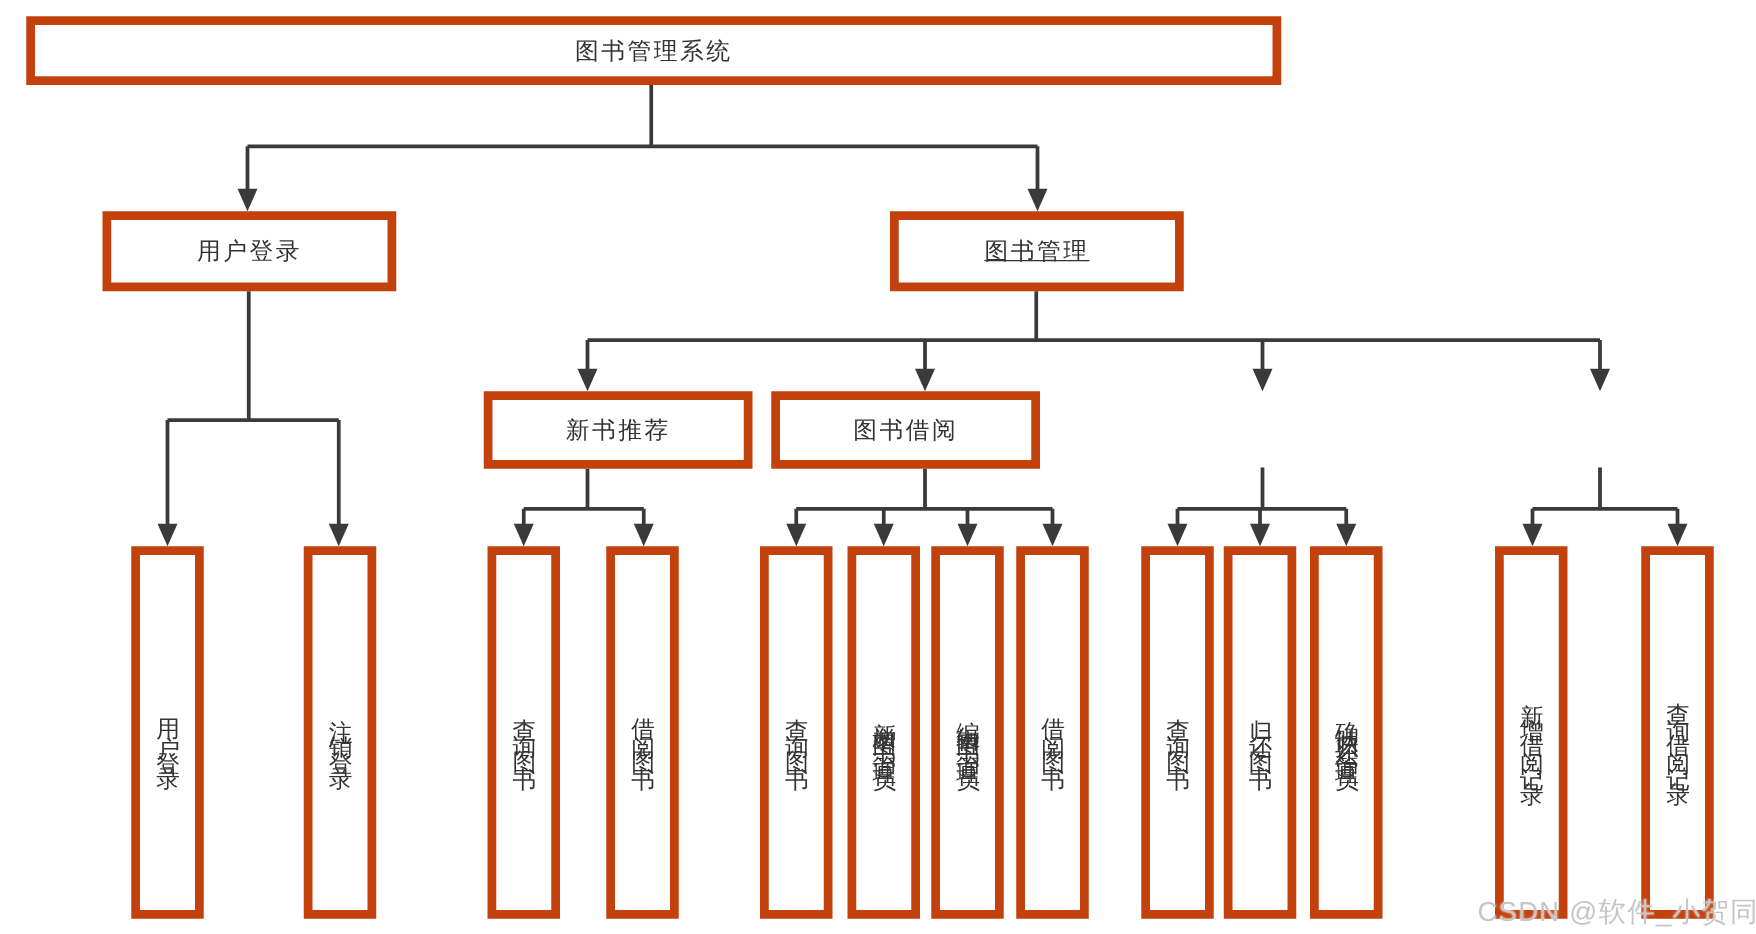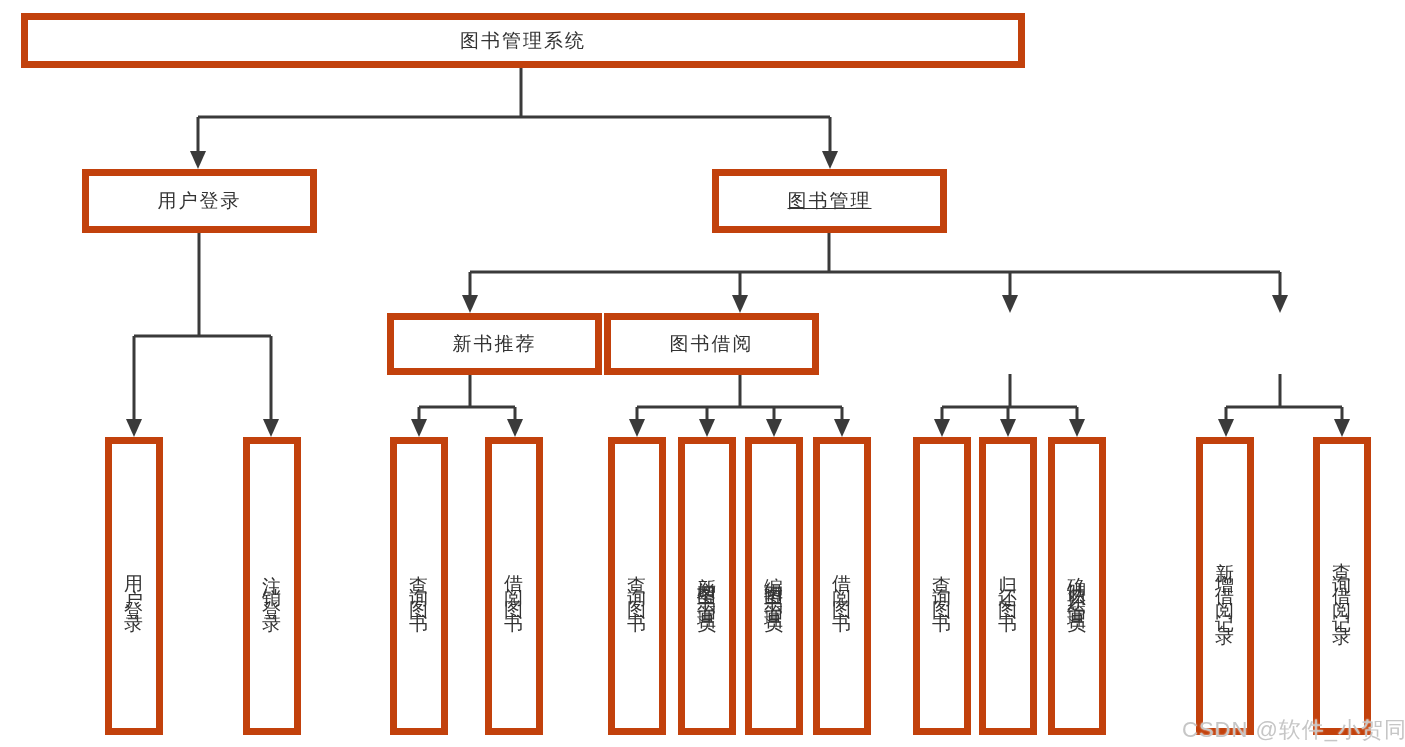--- a/index.html
+++ b/index.html
@@ -80,21 +80,21 @@
   <div class="node lvl1" style="left:82px;">
     <span>用户登录</span>
   </div>
   <div class="node lvl1" style="left:712px;text-decoration:underline;">
     <span>图书管理</span>
   </div>
 
   <div class="node lvl2" style="left:363px;margin-left:24px;">
     <span>新书推荐</span>
   </div>
-  <div class="node lvl2" style="left:604px;">
+  <div class="node lvl2" style="left:617px;">
     <span>图书借阅</span>
   </div>
 
   <div class="node leaf" style="left:105px;">
     <span class="vtxt">用户登录</span>
   </div>
   <div class="node leaf" style="left:243px;">
     <span class="vtxt">注销登录</span>
   </div>
 

